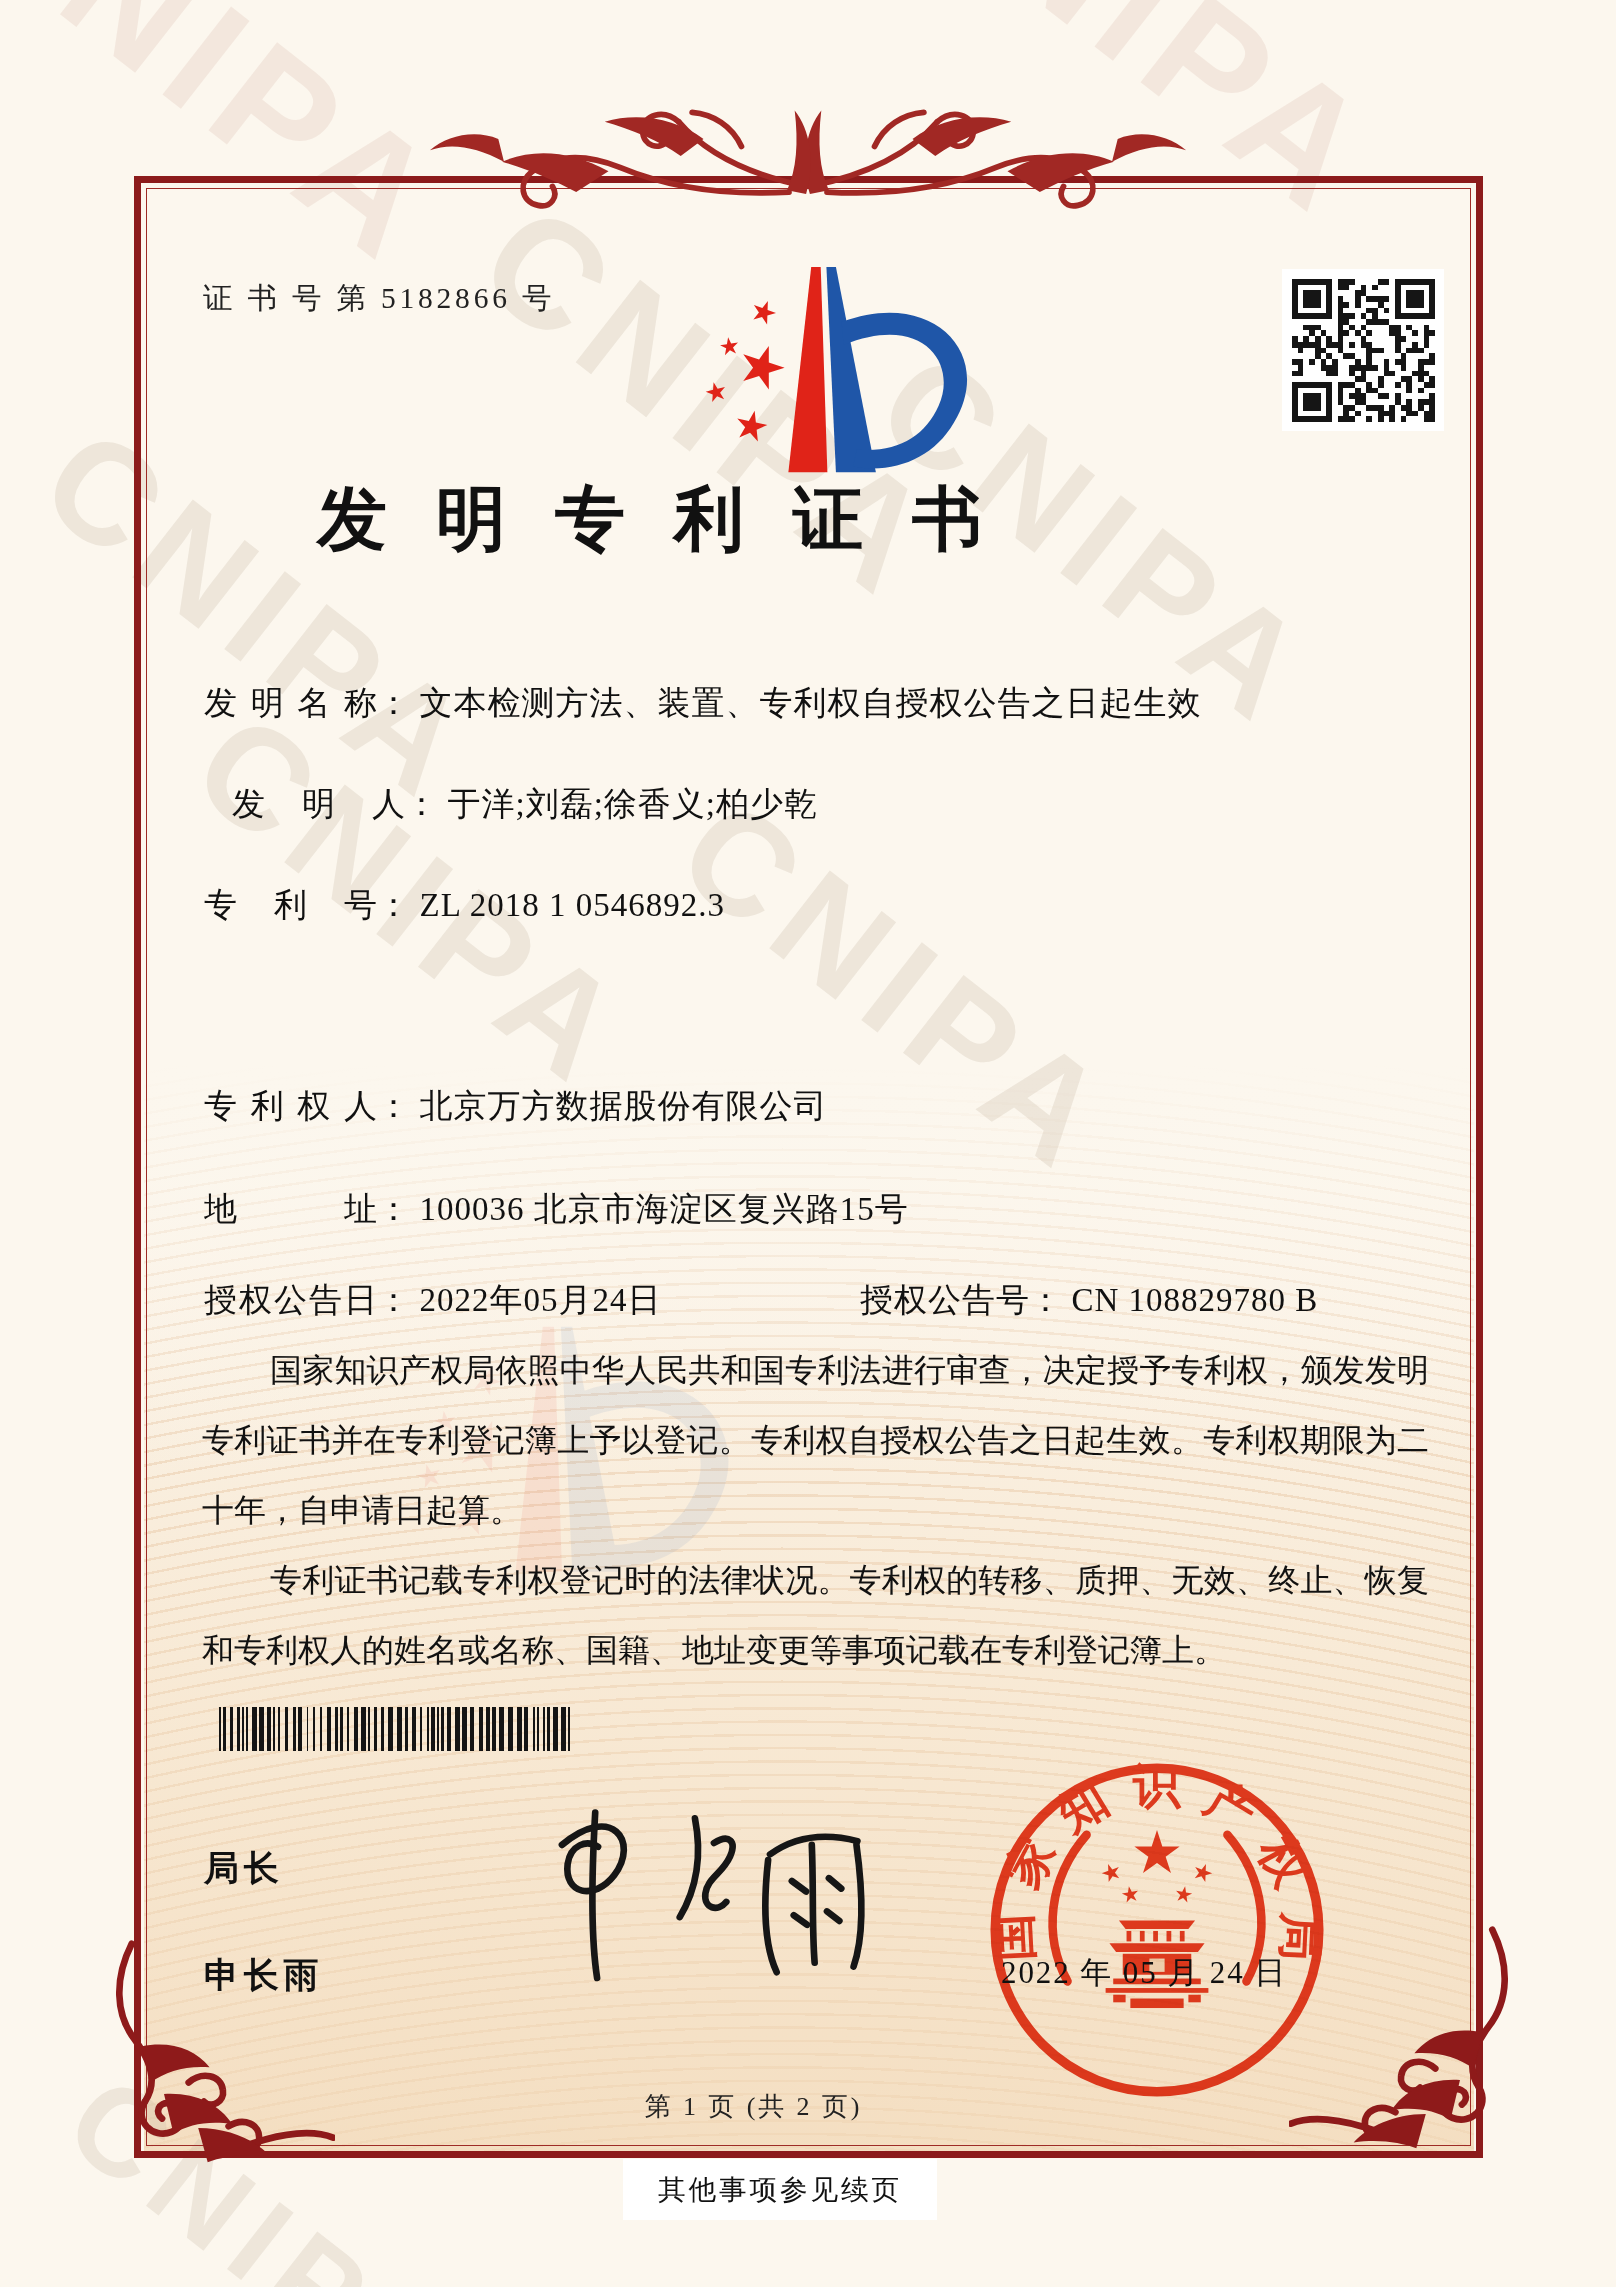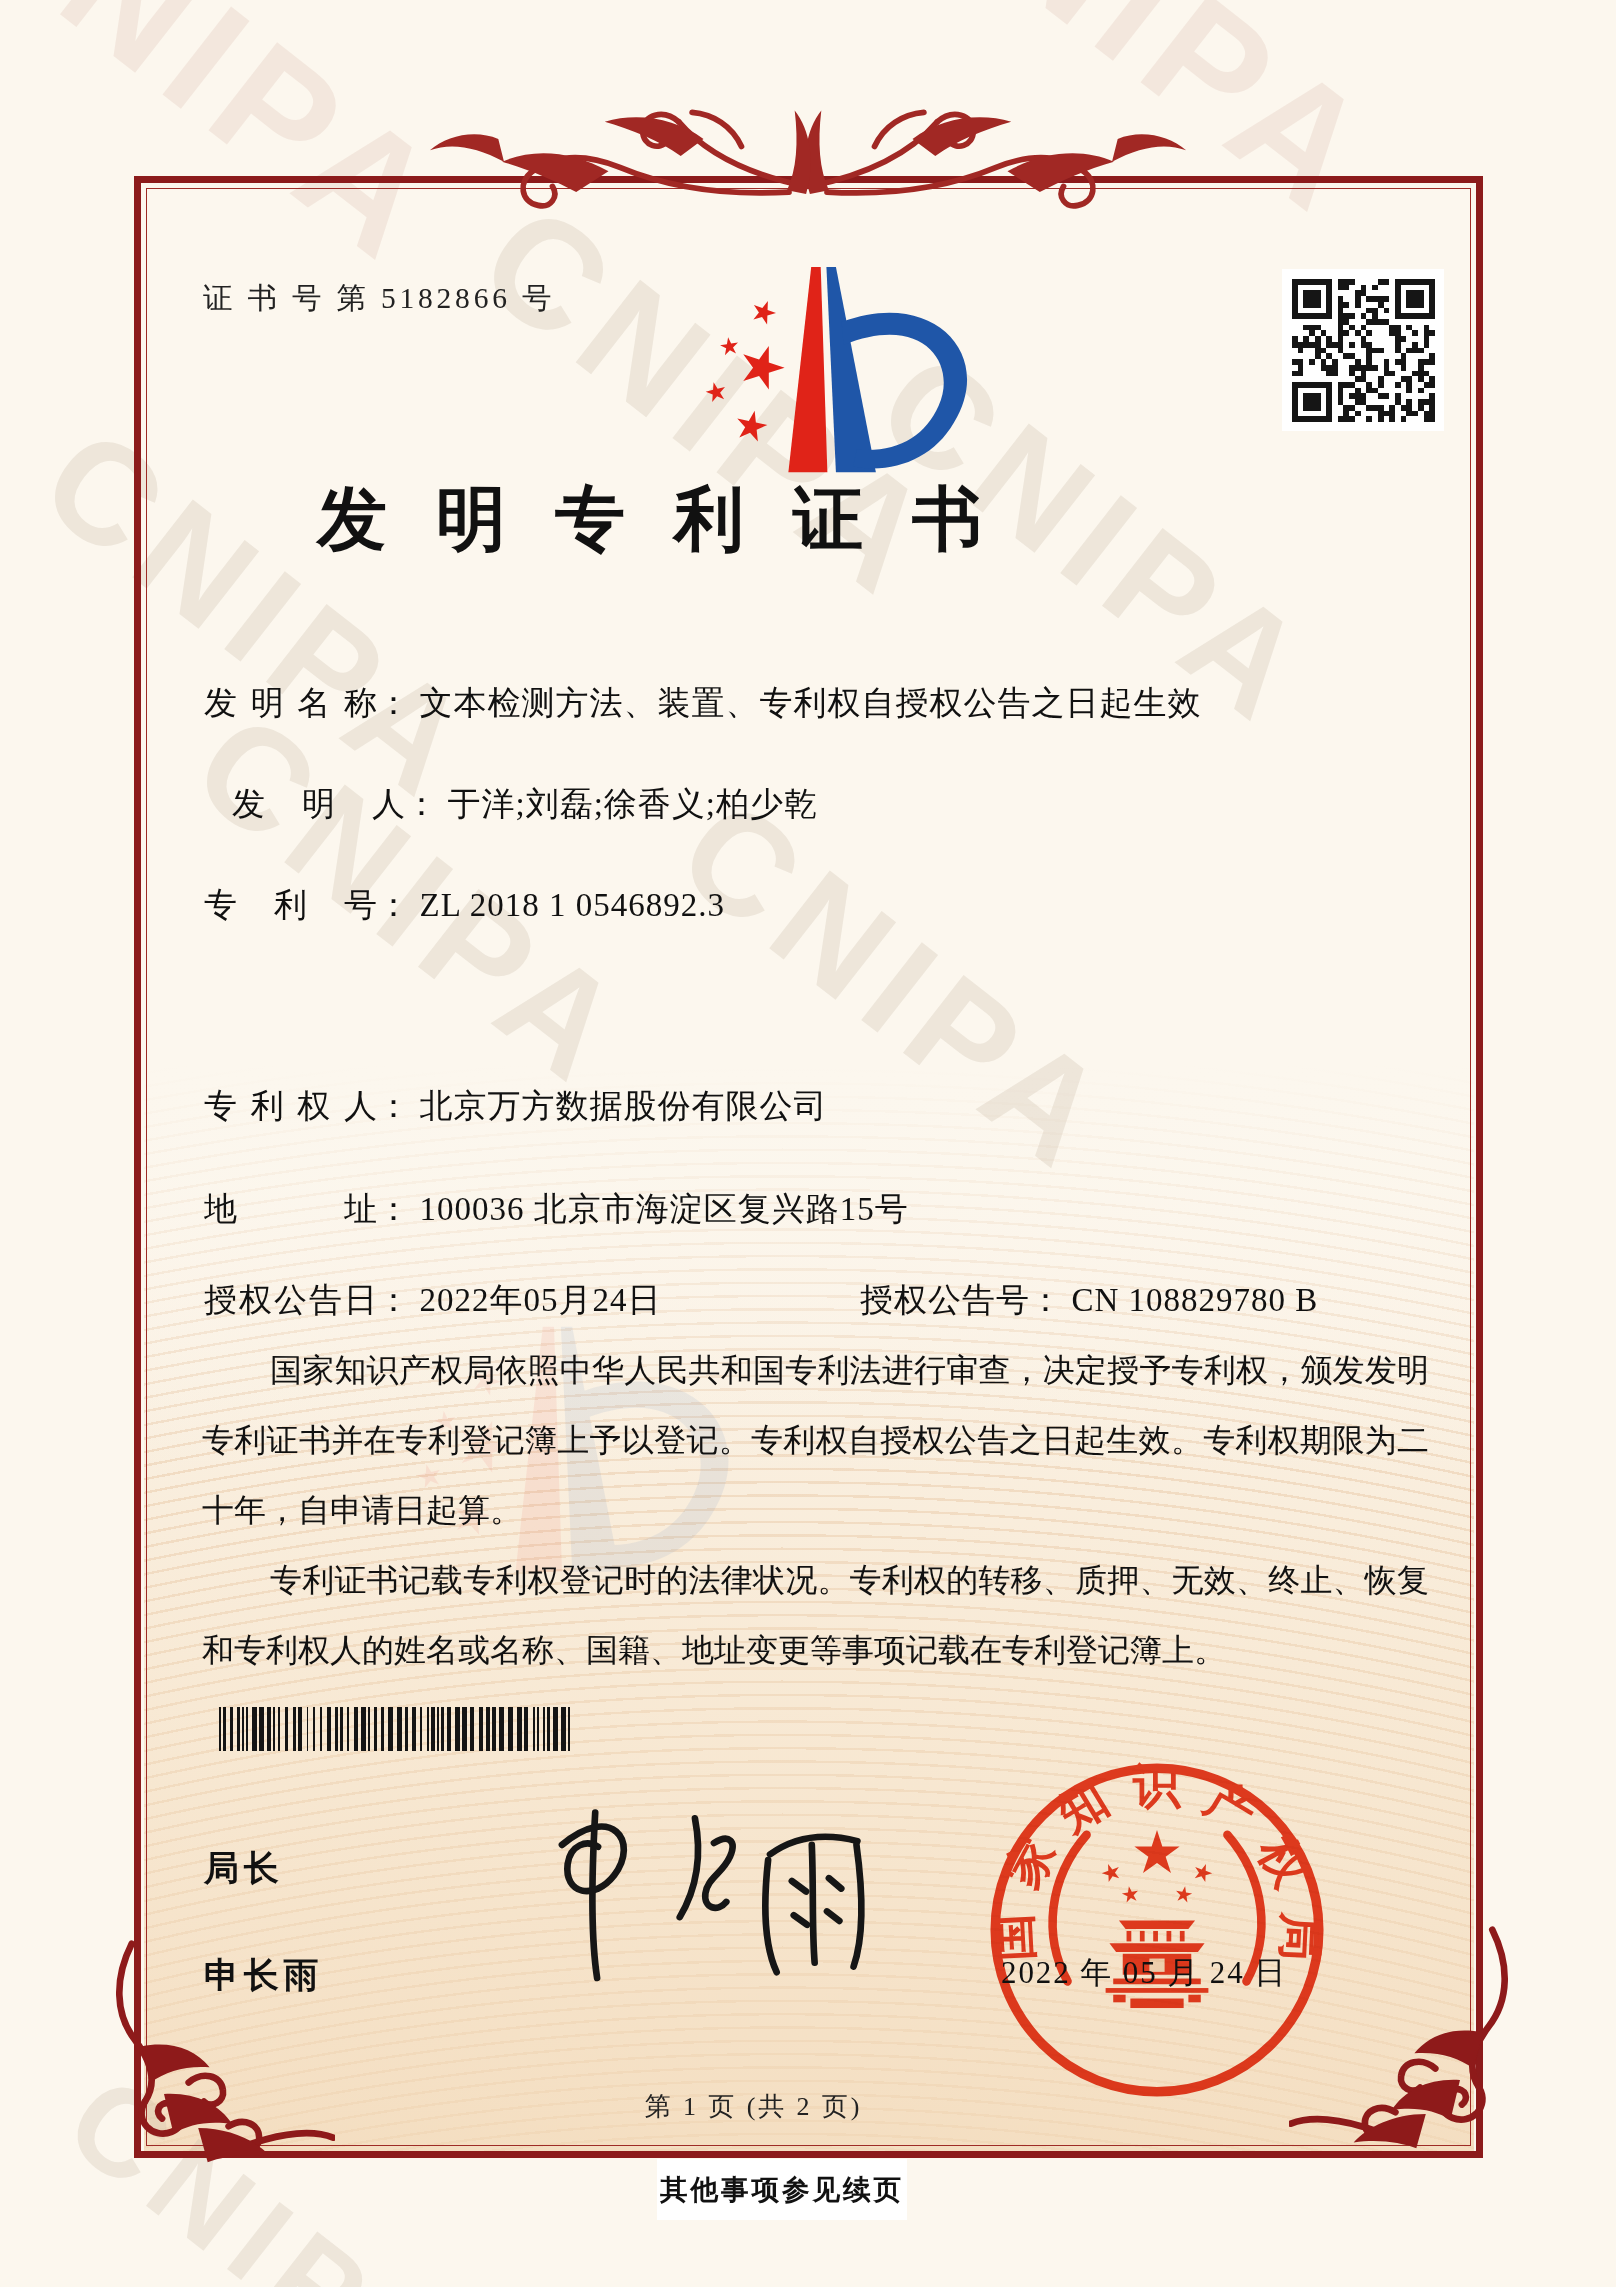--- a/index.html
+++ b/index.html
@@ -52,22 +52,22 @@
   .barcode{position:absolute;left:217px;top:1707px;z-index:5;}
   .dtitle{position:absolute;left:204px;top:1845px;z-index:5;font-family:"Liberation Sans","DejaVu Sans",sans-serif;
     font-weight:600;font-size:35px;color:#111;letter-spacing:4.8px;}
   .dname{position:absolute;left:204px;top:1914px;z-index:5;font-family:"Liberation Sans","DejaVu Sans",sans-serif;
     font-weight:600;font-size:35px;color:#111;letter-spacing:4.8px;margin-top:38px;}
   .sig{position:absolute;left:480px;top:1786px;z-index:5;}
   .seal{position:absolute;left:980px;top:1753px;z-index:6;opacity:0.95;mix-blend-mode:multiply;}
   .sealdate{position:absolute;left:1001px;top:1952px;width:331px;z-index:7;font-size:31px;color:#101010;
     letter-spacing:1.9px;white-space:nowrap;}
   .pagenum{position:absolute;left:0;top:2089px;width:1507px;text-align:center;z-index:5;font-size:26px;color:#222;letter-spacing:2.9px;}
-  .contnote{position:absolute;left:657px;top:2159px;width:250px;height:61px;background:#ffffff;z-index:7;
-    text-align:center;line-height:61px;font-size:27.6px;color:#111;letter-spacing:2.9px;font-weight:bold;}
+  .contnote{position:absolute;left:623px;top:2159px;width:314px;height:61px;background:#ffffff;z-index:7;
+    text-align:center;line-height:61px;font-size:27.6px;color:#111;letter-spacing:2.9px;}
 </style>
 </head>
 <body>
 
 <div class="page">
 
   <div class="waves">
     <div class="tint"></div>
     <div class="fade"></div>
   </div>

